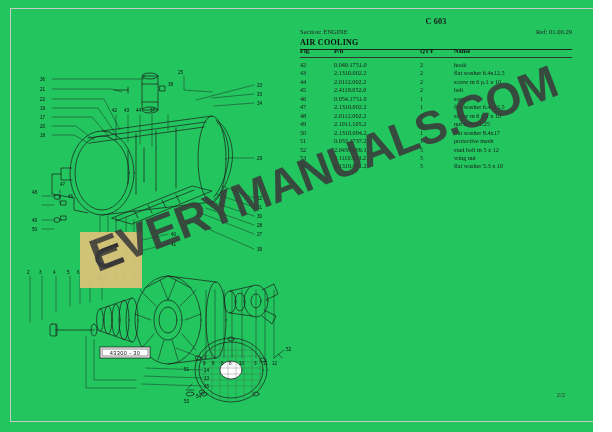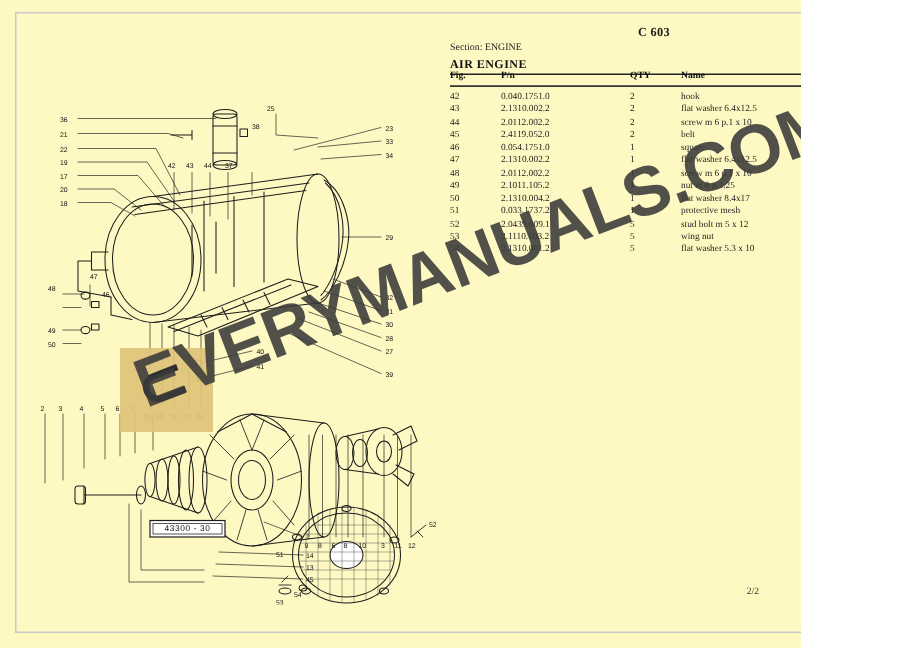--- a/index.html
+++ b/index.html
@@ -10,23 +10,23 @@
   body {
     width: 612px;
     height: 432px;
     overflow: hidden;
     font-family: "Liberation Serif", serif;
     position: relative;
   }
   #page {
     position: absolute;
     left: 0; top: 0;
-    width: 534px;
+    width: 593px;
     height: 432px;
-    background: #fef9c3;
+    background: #22c55e;
     overflow: hidden;
   }
   
   #page-frame {
     position: absolute;
     left: 10px; top: 8px;
     width: 590px; height: 414px;
     border: 1px solid #c9c9c9;
     box-sizing: border-box;
     pointer-events: none;
@@ -178,21 +178,21 @@
 <body>
 
 <div id="page">
 
   <div id="page-frame"></div>
 
   <div id="header">
     <div id="doc-model">C 603</div>
     <div id="section-line">Section: ENGINE</div>
     <div id="ref-line">Ref: 01.00.29</div>
-    <div id="group-title">AIR ENGINE</div>
+    <div id="group-title">AIR COOLING</div>
     <div id="title-rule"></div>
   </div>
 
   <div id="parts-table">
     <table class="parts">
       <colgroup>
         <col class="col-fig">
           <col class="col-pn">
           <col class="col-qty">
           <col class="col-name">

